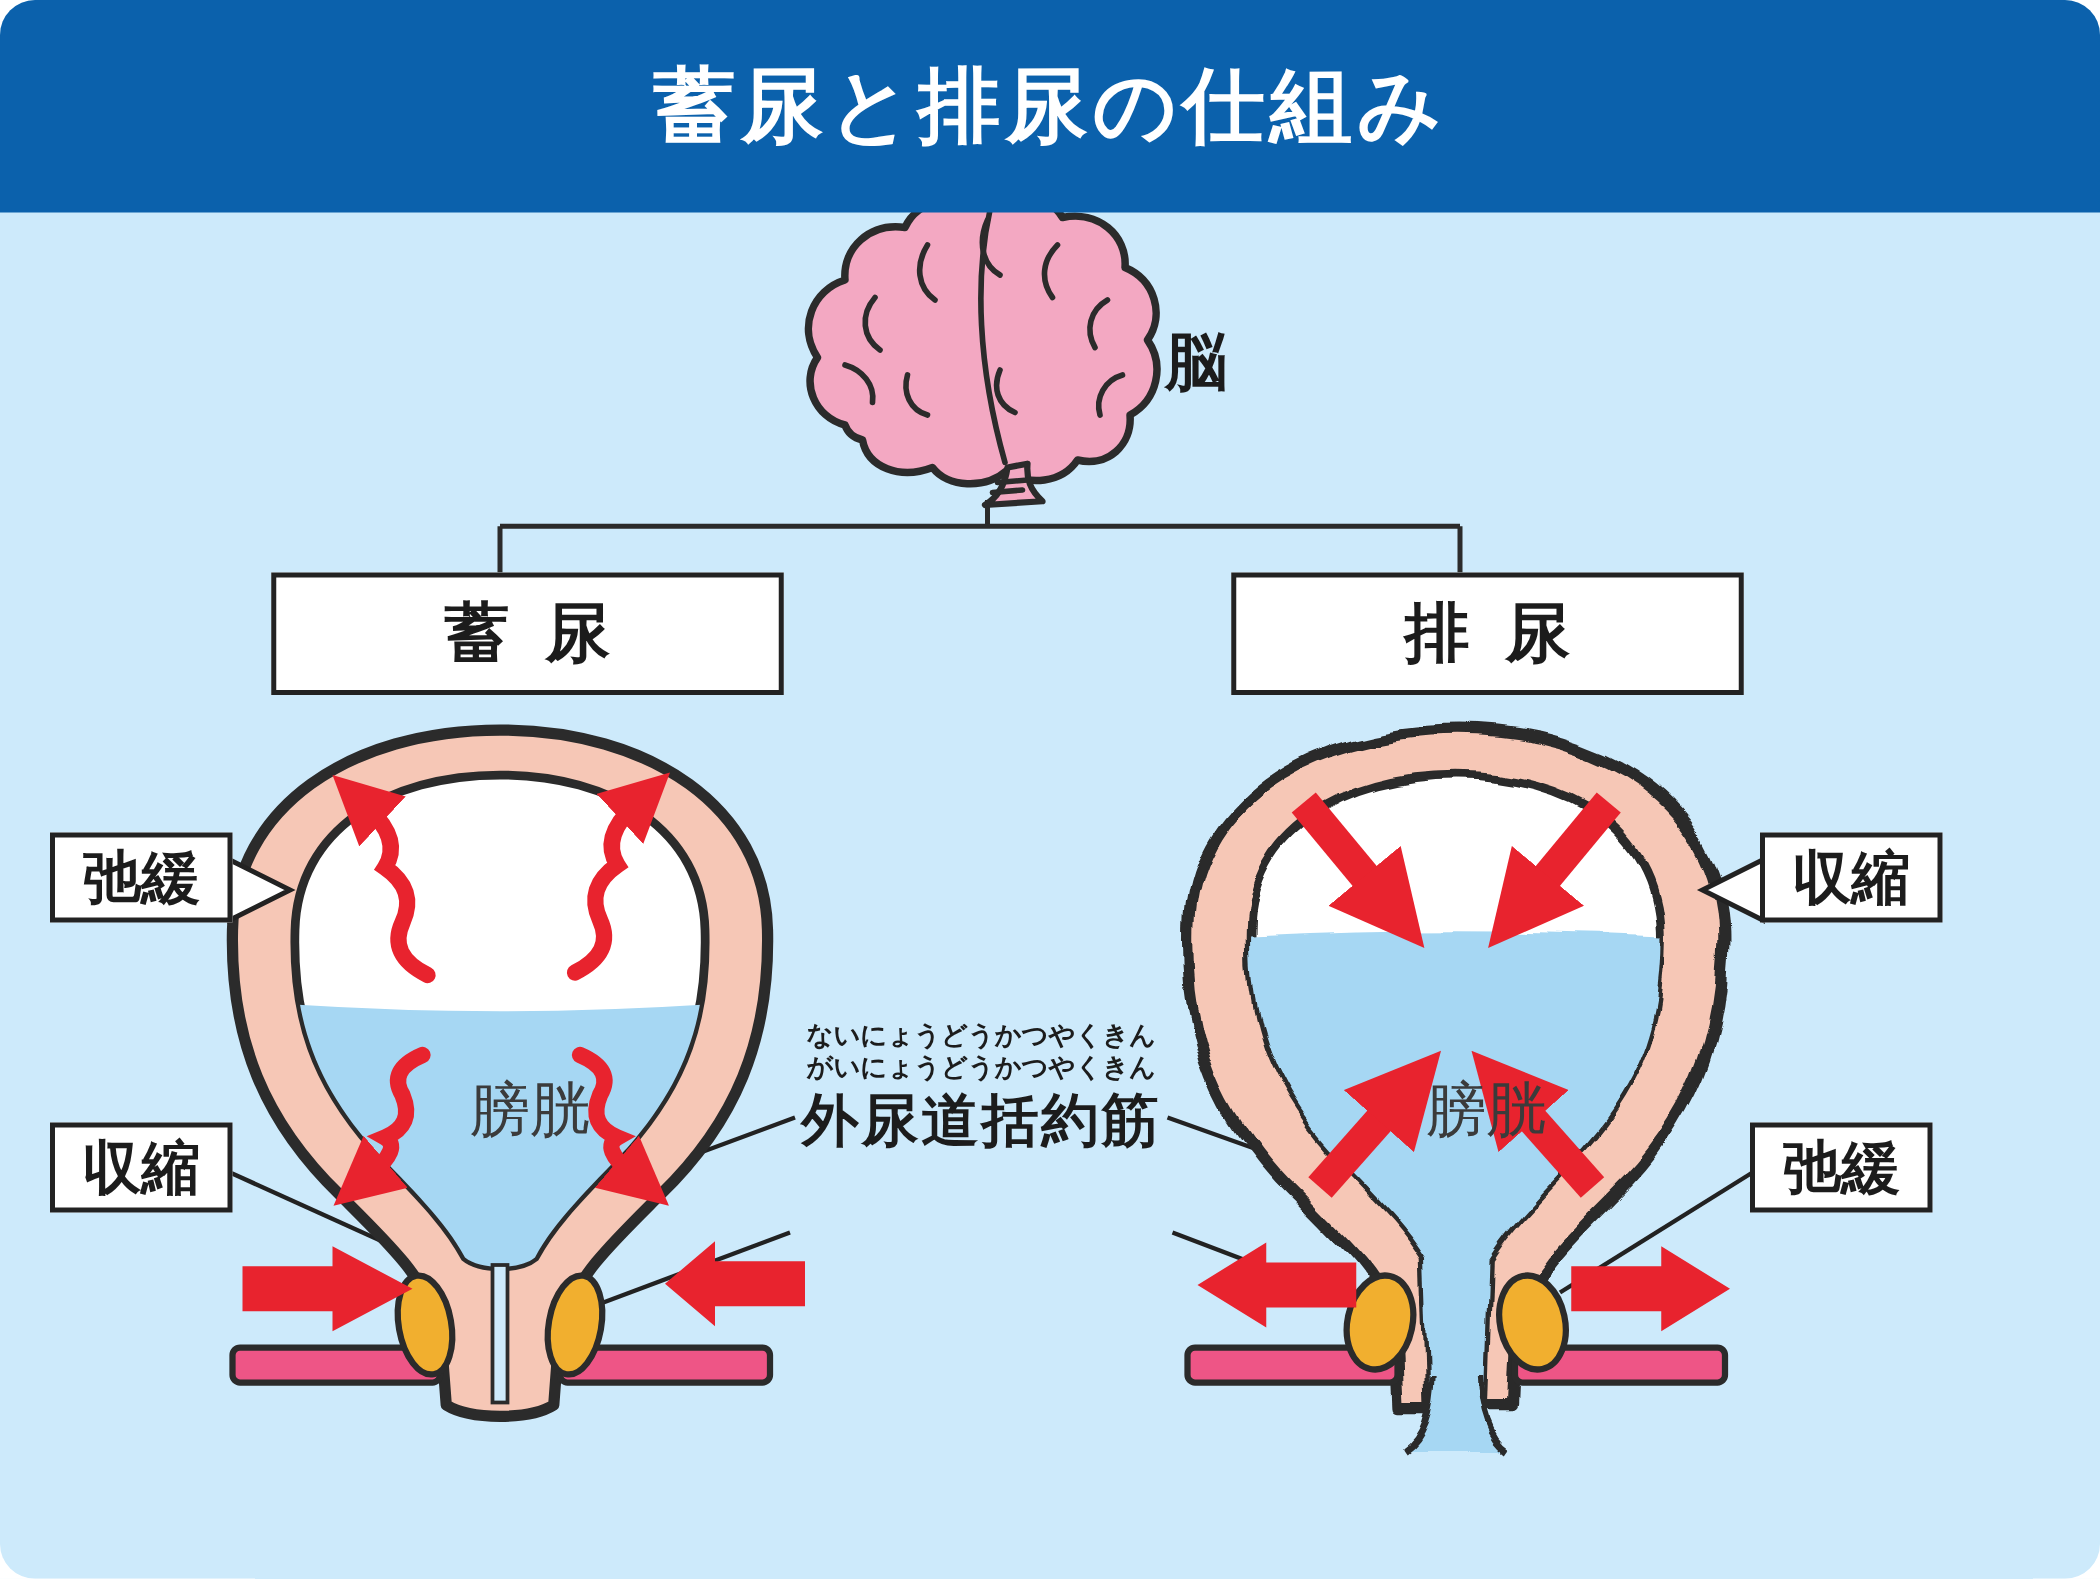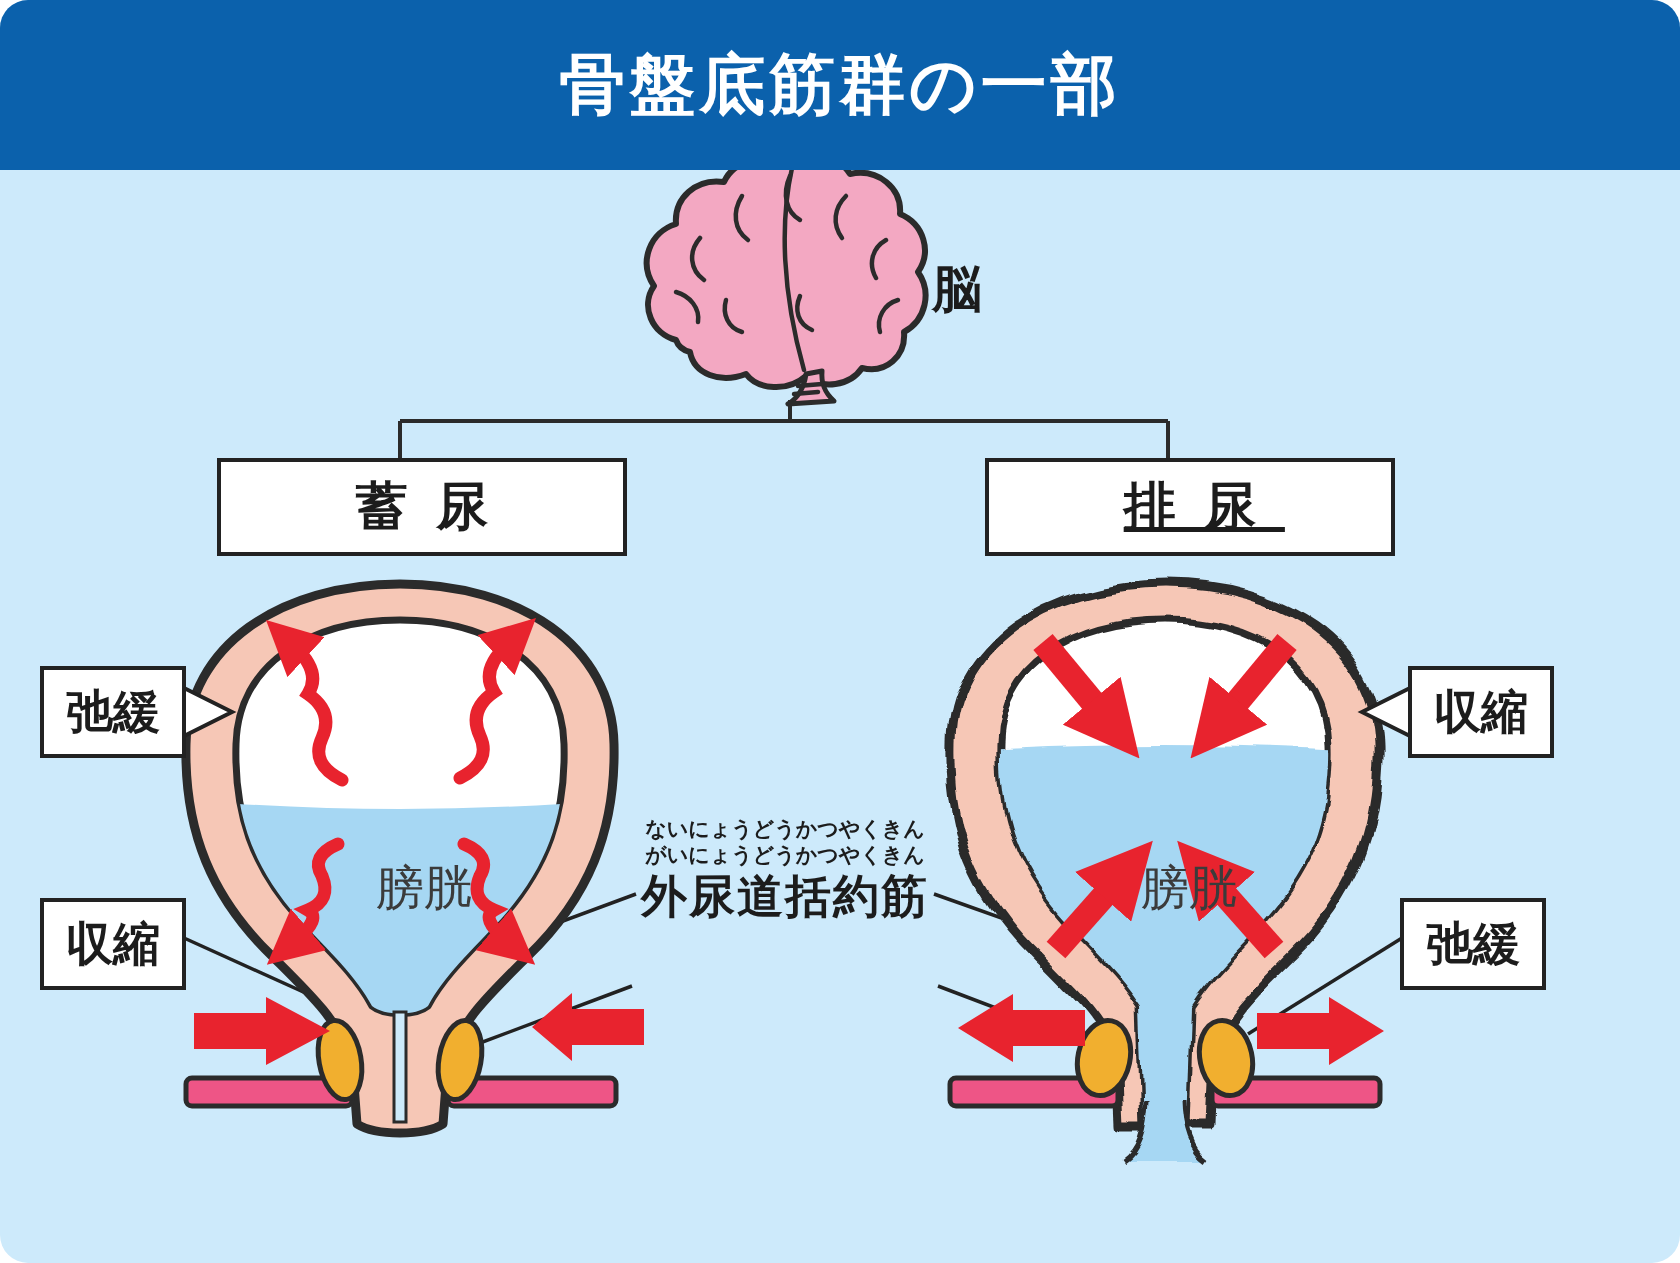--- a/index.html
+++ b/index.html
@@ -17,23 +17,23 @@
   }
   .art{position:absolute;left:0;top:0;width:1680px;height:1263px;z-index:0;}
   .txt{position:absolute;z-index:2;color:#1c1c1c;white-space:nowrap;}
   .brain-label{left:932px;top:256px;font-size:50px;font-weight:700;}
   .heading-box{
     position:absolute;z-index:2;width:410px;height:98px;background:#ffffff;
     border:4px solid #222222;box-sizing:border-box;display:flex;align-items:center;justify-content:center;
     font-size:52px;font-weight:700;letter-spacing:0.55em;padding-left:0.55em;color:#1c1c1c;
   }
   .hb-storage{left:217px;top:458px;}
-  .hb-voiding{left:985px;top:458px;text-decoration:underline;}
+  .hb-voiding{left:985px;top:458px;}
   .state-box{
-    position:absolute;z-index:2;width:146px;height:92px;background:#ffffff;
+    position:absolute;z-index:2;width:146px;height:72px;background:#ffffff;
     border:4px solid #222222;box-sizing:border-box;display:flex;align-items:center;justify-content:center;
     font-size:47px;font-weight:700;color:#1c1c1c;
   }
   .sb-storage-wall{left:40px;top:666px;}
   .sb-storage-outlet{left:40px;top:898px;}
   .sb-voiding-wall{left:1408px;top:666px;}
   .sb-voiding-outlet{left:1400px;top:898px;}
   .organ-label{
     position:absolute;z-index:2;width:144px;text-align:right;
     font-size:48px;font-weight:400;color:#3b3b3b;white-space:nowrap;
@@ -154,21 +154,21 @@
       <polygon points="644,1009 572,1009 572,993 532,1027 572,1061 572,1045 644,1045"></polygon>
       <polygon points="1085,1010 1013,1010 1013,994 958,1028 1013,1062 1013,1046 1085,1046"></polygon>
       <polygon points="1257,1013 1329,1013 1329,997 1384,1031 1329,1065 1329,1049 1257,1049"></polygon>
     </g>
 
     <polygon points="184,688 232,712 184,736" fill="#ffffff" stroke="#222222" stroke-width="4"></polygon>
     <polygon points="1410,688 1362,712 1410,736" fill="#ffffff" stroke="#222222" stroke-width="4"></polygon>
   </svg>
 
   <div class="titlebar">
-    <h1>骨盤底筋群の一部</h1>
+    <h1>蓄尿と排尿の仕組み</h1>
   </div>
 
   <div class="txt brain-label">脳</div>
 
   <div class="heading-box hb-storage">
     <span>蓄尿</span>
   </div>
   <div class="heading-box hb-voiding">
     <span>排尿</span>
   </div>

